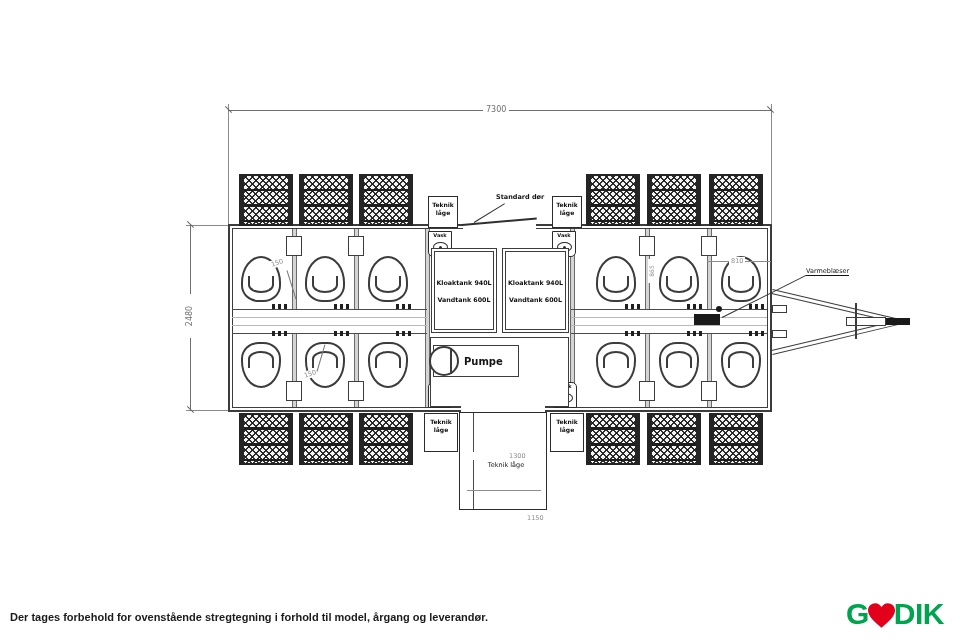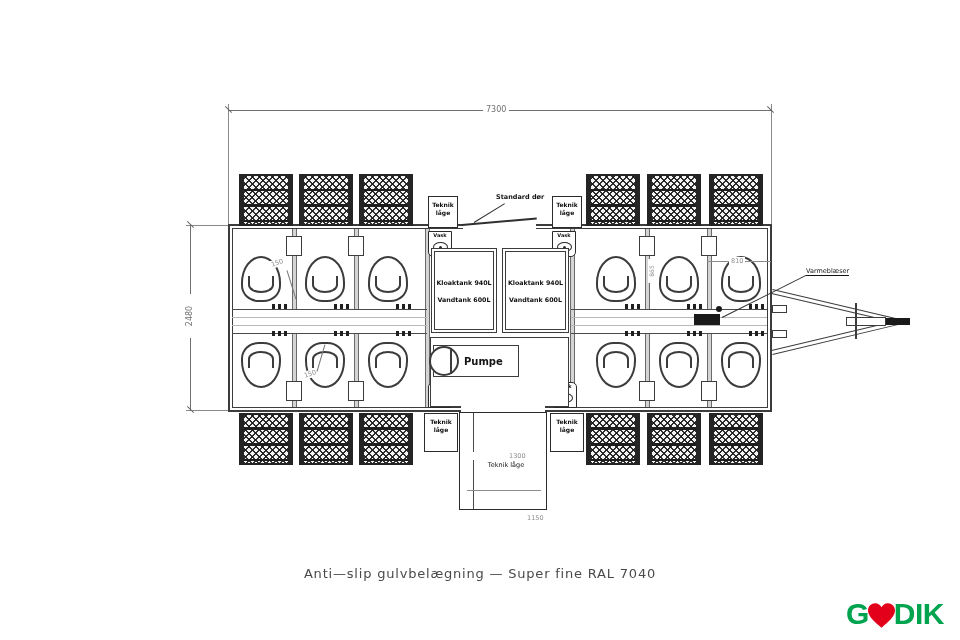--- a/index.html
+++ b/index.html
@@ -242,21 +242,21 @@
   <div class="lbl" style="left:806px;top:267px;font-size:6.5px;border-bottom:1px solid #111;white-space:nowrap;">Varmeblæser</div>
 
   <div class="bar" style="left:772px;top:289px;width:133px;transform:rotate(13.2deg);"></div>
   <div class="bar" style="left:772px;top:350px;width:133px;transform:rotate(-13.4deg);"></div>
   <div class="abs" style="left:772px;top:305px;width:15px;height:8px;border:1px solid #3c3c3c;background:#fff;"></div>
   <div class="abs" style="left:772px;top:330px;width:15px;height:8px;border:1px solid #3c3c3c;background:#fff;"></div>
   <div class="abs" style="left:846px;top:317px;width:40px;height:9px;border:1.5px solid #3c3c3c;background:#fff;"></div>
   <div class="fill" style="left:855px;top:303px;width:2px;height:36px;background:#3c3c3c;"></div>
   <div class="fill" style="left:886px;top:318px;width:24px;height:7px;"></div>
 
-  <div id="title">Anti—slip gulvbelægning — Super fine RAL 7040</div>
+  <div id="disclaimer">Der tages forbehold for ovenstående stregtegning i forhold til model, årgang og leverandør.</div>
   <div id="logo">
     <span class="g1">G</span>
     <svg width="27" height="25" viewBox="0 0 32 29">
       <path d="M16 29 C8 22 0 15.5 0 8.5 C0 3.5 4 0 8.5 0 C12 0 14.8 2 16 4.8 C17.2 2 20 0 23.5 0 C28 0 32 3.5 32 8.5 C32 15.5 24 22 16 29 Z" fill="#e3001b"></path>
     </svg>
     <span class="g1">DIK</span>
   </div>
 
 </div>
 

